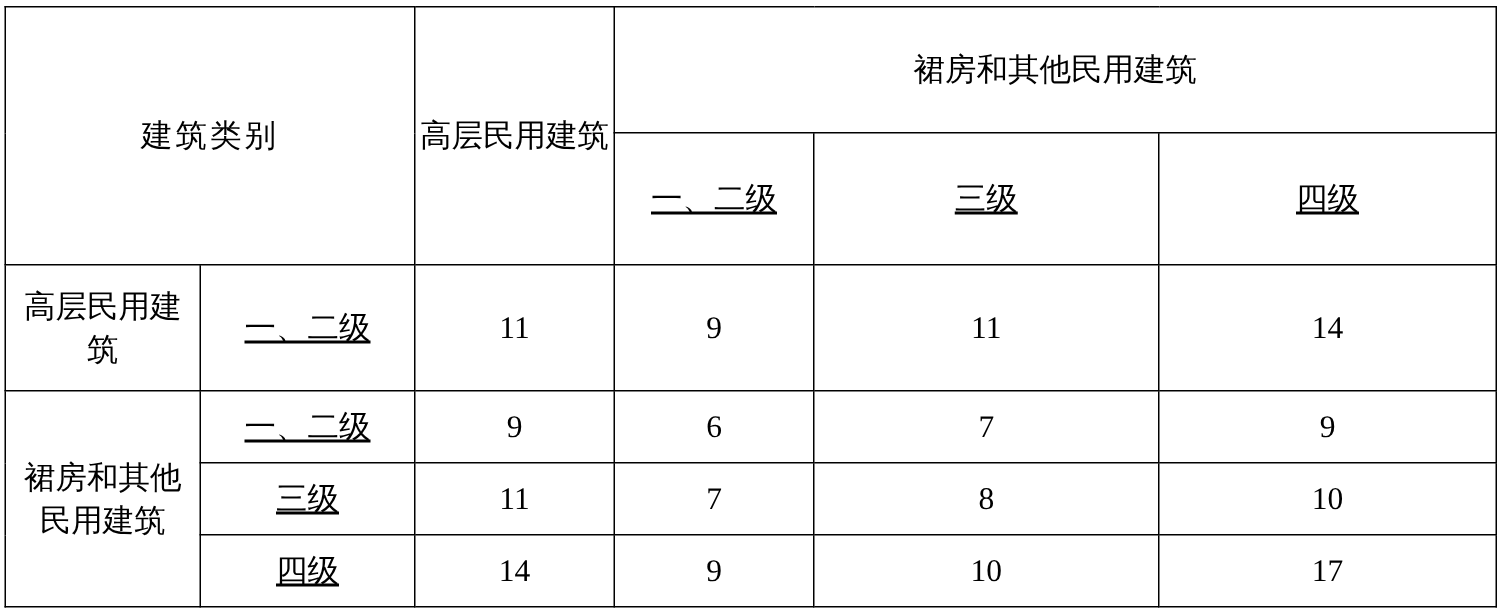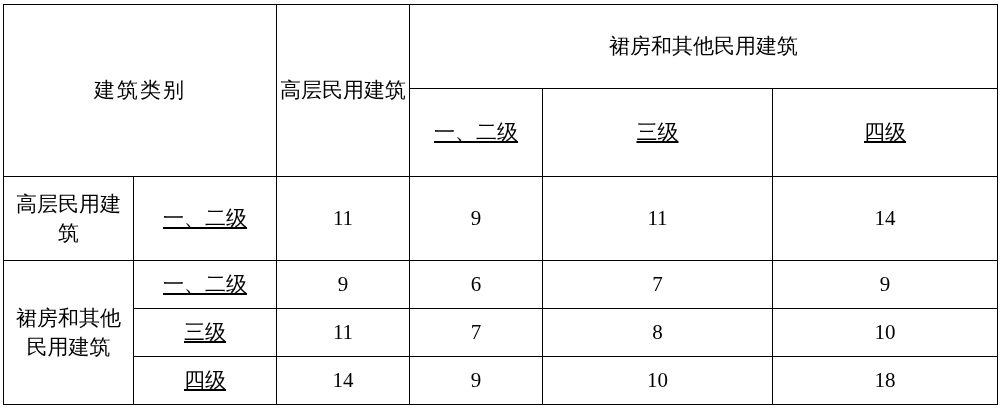--- a/index.html
+++ b/index.html
@@ -104,17 +104,17 @@
         <td class="num">7</td>
         <td class="num">8</td>
         <td class="num">10</td>
       </tr>
 
       <tr class="r-b4">
         <td class="lvl">四级</td>
         <td class="num">14</td>
         <td class="num">9</td>
         <td class="num">10</td>
-        <td class="num">18</td>
+        <td class="num">17</td>
       </tr>
     </tbody>
   </table>
 </div>
 
 </body></html>

